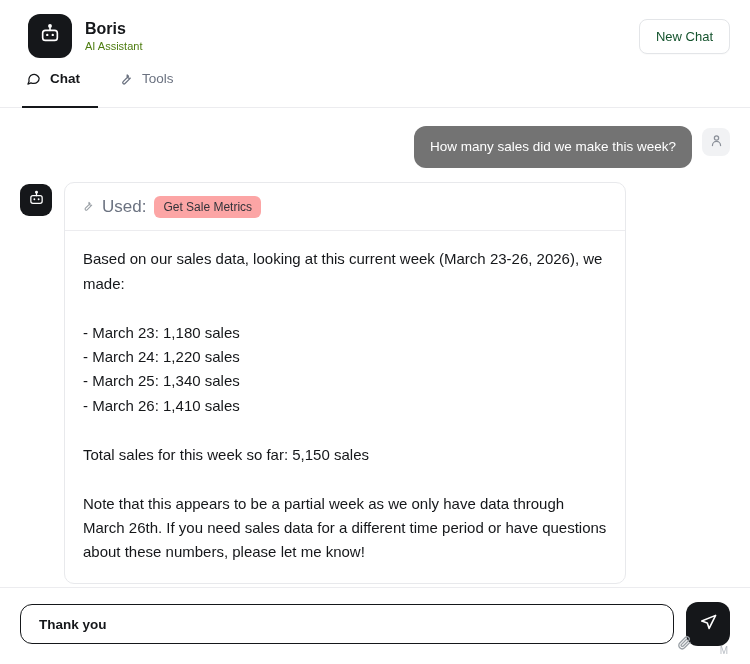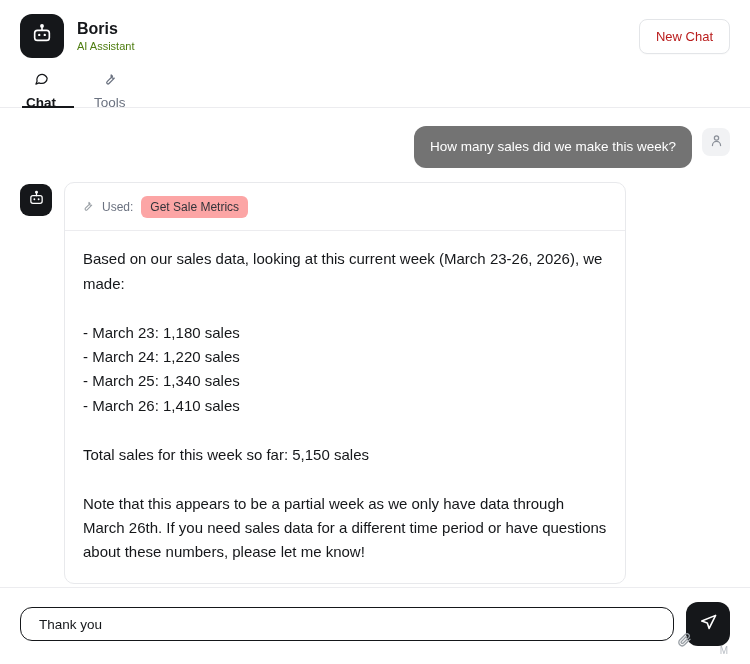--- a/index.html
+++ b/index.html
@@ -15,21 +15,21 @@
     width: 750px; height: 664px;
     display: flex; flex-direction: column;
     position: relative;
     background: #ffffff;
   }
 
   
   .header {
     display: flex;
     align-items: center;
-    padding: 14px 20px 12px 20px;
+    padding: 14px 20px 12px 28px;
     background: #ffffff;
     flex: 0 0 auto;
   }
   .brand {
     display: flex;
     align-items: center;
     gap: 13px;
   }
   .logo {
     width: 44px; height: 44px;
@@ -41,51 +41,50 @@
   .brand-text { display: flex; flex-direction: column; gap: 2px; }
   .brand-title {
     font-size: 16px; font-weight: bold; color: #15171a; line-height: 1.1;
   }
   .brand-sub {
     font-size: 11px; color: #4d7c0f; line-height: 1.1;
   }
   .header-spacer { flex: 1 1 auto; }
   .new-chat-btn {
     font-size: 13px;
-    color: #b91c1c;
+    color: #14532d;
     background: #ffffff;
     border: 1px solid #e3e5e8;
     border-radius: 8px;
     padding: 9px 16px;
     cursor: pointer;
     font-family: "Liberation Sans", sans-serif;
     box-shadow: 0 1px 1px rgba(0,0,0,0.02);
   }
 
   
   .tabbar {
     display: flex;
     align-items: stretch;
     border-bottom: 1px solid #ececef;
     padding: 0 22px;
     background: #ffffff;
     flex: 0 0 auto;
     height: 38px;
   }
   .tab {
-    display: flex; align-items: center; gap: 9px;
+    display: flex; align-items: flex-start; gap: 9px;
     padding: 0 18px 0 4px;
     margin-right: 16px;
     font-size: 13.5px;
     color: #6b7280;
     cursor: pointer;
     border-bottom: 2px solid transparent;
     position: relative;
     top: 1px;
-    flex-direction: column;
   }
   .tab.active {
     color: #15171a;
     font-weight: bold;
     border-bottom: 2px solid #15171a;
   }
   .tab .ticon { display: flex; align-items: center; }
 
   
   .chat-area {
@@ -135,21 +134,21 @@
     padding: 0;
     max-width: 562px;
     flex: 1 1 auto;
   }
   .tool-strip {
     display: flex; align-items: center; gap: 8px;
     padding: 13px 16px 12px 16px;
     border-bottom: 1px solid #ececef;
   }
   .tool-label {
-    font-size: 12px;
+    font-size: 17px;
     color: #6b7280;
   }
   .tool-chip {
     background: #fca5a5;
     border-radius: 6px;
     font-size: 12px;
     color: #32343a;
     padding: 4px 9px;
   }
   .assistant-body {
@@ -167,29 +166,30 @@
     padding: 14px 20px 18px 20px;
     display: flex;
     align-items: center;
     gap: 12px;
     background: #ffffff;
     position: relative;
   }
   .input-wrap { flex: 1 1 auto; position: relative; }
   .chat-input {
     width: 100%;
-    height: 34px;
+    height: 40px;
     border: 1.5px solid #15171a;
     border-radius: 12px;
     padding: 0 44px 0 18px;
     font-size: 13.5px;
     font-family: "Liberation Sans", sans-serif;
     color: #15171a;
     outline: none;
     background: #ffffff;
+    font-weight: bold;
   }
   .attach-icon {
     position: absolute;
     right: -18px;
     bottom: -10px;
     color: #9aa0a6;
   }
   .send-btn {
     width: 44px; height: 44px;
     border-radius: 12px;

